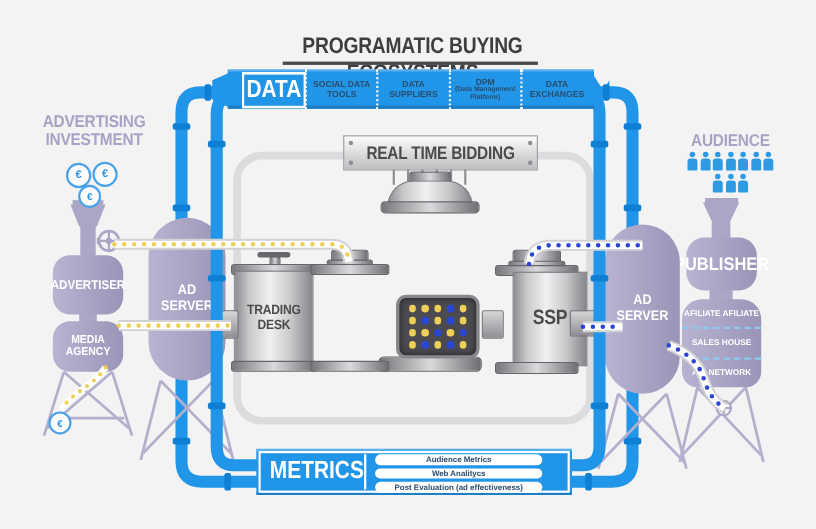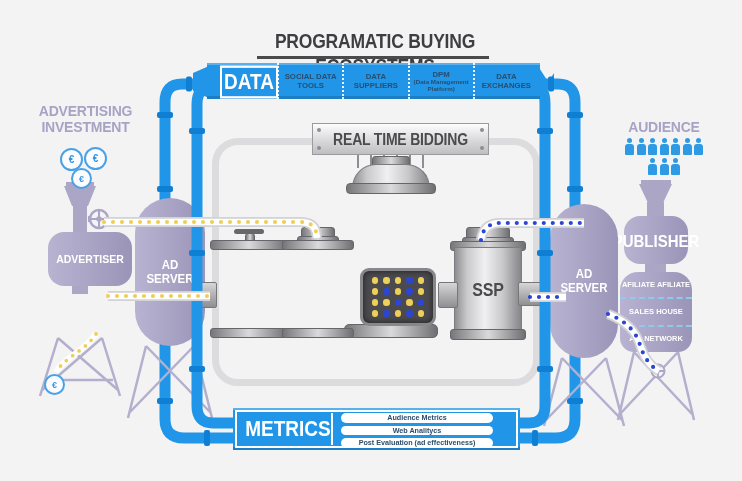--- a/index.html
+++ b/index.html
@@ -199,47 +199,53 @@
         <span class="wdot B"></span>
         <span class="wdot Y"></span>
         <span class="wdot B"></span>
         <span class="wdot Y"></span>
       </div>
     </div>
 
   <div class="abs z3" style="left:234px;top:229px;width:30px;height:5px;border-radius:3px;background:#68686c;"></div>
   <div class="abs metal-lid z3" style="left:245px;top:233px;width:8px;height:8px;"></div>
   <div class="abs metal-lid z3" style="left:210px;top:240px;width:76px;height:8px;"></div>
+  <div class="abs metal-h z3 ctr" style="left:213px;top:246px;width:70px;height:84px;">
+    <span class="mlabel cond2" style="font-size:11px;line-height:1.1;">TRADING DESK</span>
+  </div>
   <div class="abs metal-lid z3" style="left:210px;top:328px;width:76px;height:8px;"></div>
   <div class="abs port" style="left:198px;top:282px;width:17px;height:24px;"></div>
 
   <div class="abs metal-lid z3" style="left:301px;top:227px;width:32px;height:13px;"></div>
   <div class="abs metal-lid z3" style="left:297px;top:236px;width:40px;height:5px;"></div>
   <div class="abs metal-lid z3" style="left:282px;top:240px;width:70px;height:8px;"></div>
   <div class="abs metal-lid z3" style="left:282px;top:328px;width:70px;height:8px;"></div>
 
   <div class="abs metal-lid z3" style="left:466px;top:227px;width:42px;height:13px;"></div>
   <div class="abs metal-lid z3" style="left:462px;top:237px;width:50px;height:5px;"></div>
   <div class="abs metal-lid z3" style="left:450px;top:241px;width:74px;height:8px;"></div>
-  <div class="abs metal-h z3 ctr" style="left:454px;top:247px;width:66px;height:84px;">
+  <div class="abs metal-h z3 ctr" style="left:466px;top:247px;width:66px;height:84px;">
     <span class="mlabel cond" style="font-size:16px;">SSP</span>
   </div>
   <div class="abs metal-lid z3" style="left:450px;top:329px;width:74px;height:9px;"></div>
   <div class="abs port" style="left:438px;top:282px;width:18px;height:24px;"></div>
   <div class="abs port" style="left:518px;top:282px;width:26px;height:22px;"></div>
 
 
   <div class="abs heading cond2 z6" style="left:28px;top:104px;width:115px;">ADVERTISING INVESTMENT</div>
   <div class="coin" style="left:60px;top:148px;width:19px;height:19px;font-size:10px;">€</div>
   <div class="coin" style="left:84px;top:147px;width:19px;height:19px;font-size:10px;">€</div>
   <div class="coin" style="left:71px;top:168px;width:17px;height:17px;font-size:9px;">€</div>
   <div class="coin" style="left:44px;top:374px;width:17px;height:17px;font-size:9px;">€</div>
 
-  <div class="abs lav lav-tank z3 ctr" style="left:48px;top:232px;width:84px;height:54px;font-size:10.5px;">
+  <div class="abs lav lav-tank z3 ctr" style="left:48px;top:232px;width:64px;height:54px;font-size:10.5px;">
     <span class="cond2">ADVERTISER</span>
+  </div>
+  <div class="abs lav lav-tank z3 ctr" style="left:48px;top:292px;width:64px;height:46px;font-size:9.5px;line-height:1.1;">
+    <span class="cond2" style="width:46px;text-align:center;">MEDIA AGENCY</span>
   </div>
   <div class="abs lav z3 ctr" style="left:135px;top:198px;width:70px;height:148px;border-radius:35px;font-size:11.5px;line-height:1.15;">
     <span class="cond2" style="width:48px;text-align:center;">AD SERVER</span>
   </div>
 
   <div class="abs heading cond2 z6" style="left:612px;top:120px;width:104px;">AUDIENCE</div>
   <div class="abs aud-rows">
       <div class="aud-row">
         <span class="person"></span>
         <span class="person"></span>

